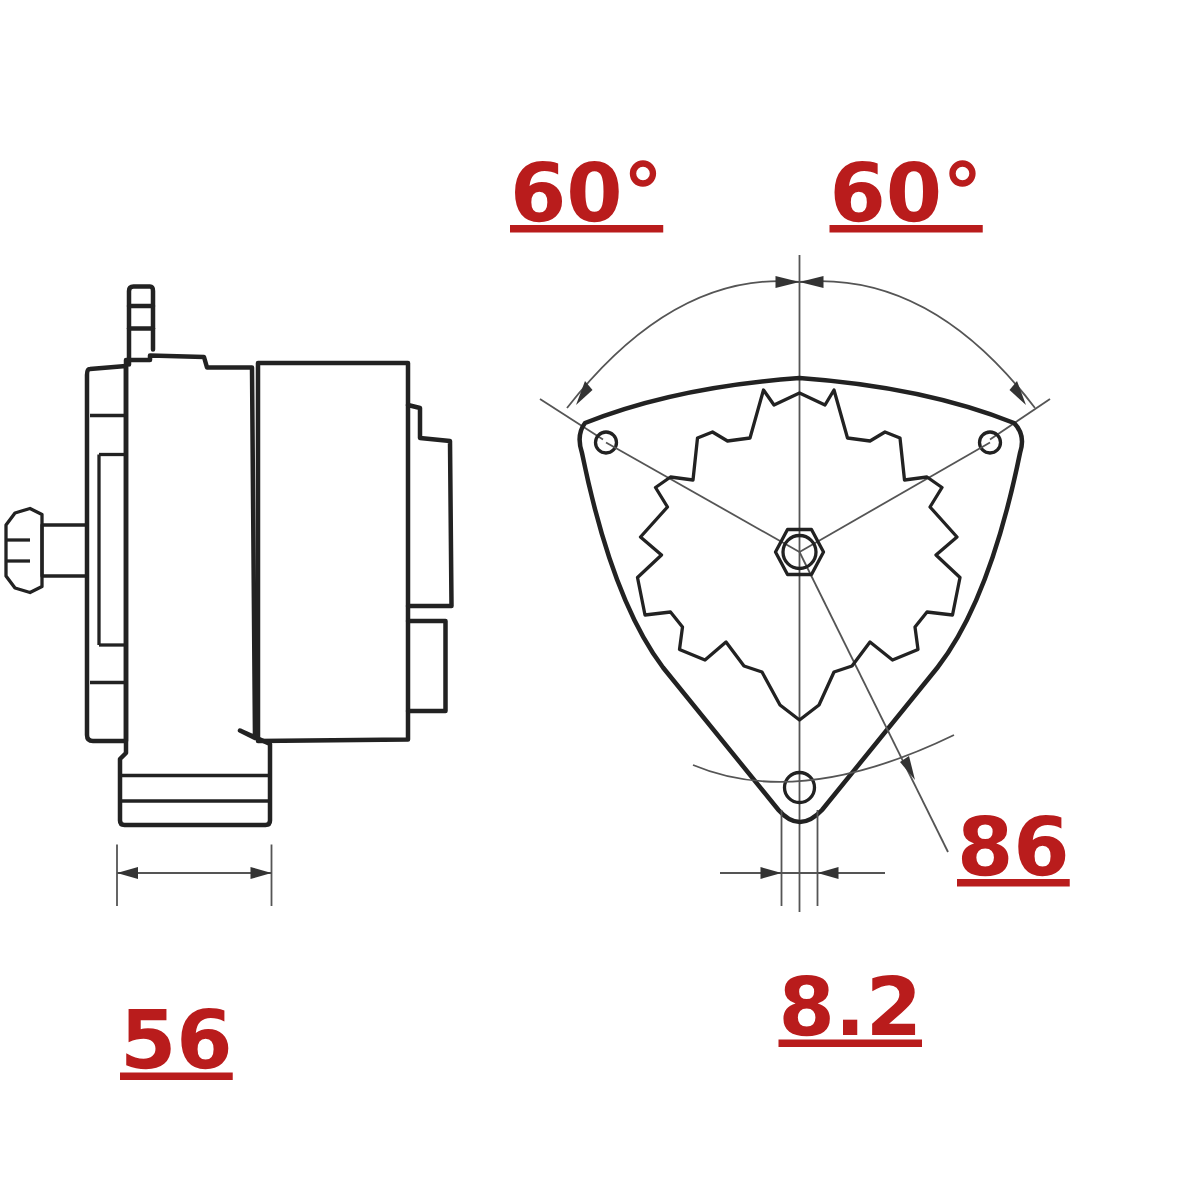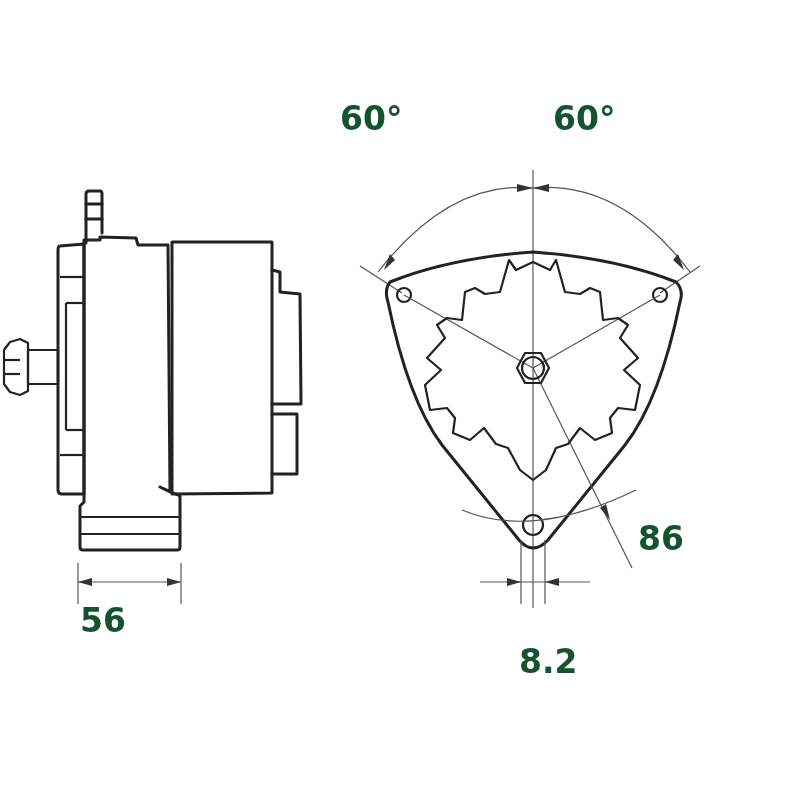--- a/index.html
+++ b/index.html
@@ -1,24 +1,24 @@
 <!DOCTYPE html>
 <html><head>
 <meta charset="utf-8">
 <style>
   html, body { margin:0; padding:0; background:#ffffff; }
   body { width:800px; height:800px; position:relative; overflow:hidden;
          font-family:"DejaVu Sans", sans-serif; }
   svg.drawing { position:absolute; left:0; top:0; width:800px; height:800px; }
   .lbl { position:absolute; font-family:"DejaVu Sans", sans-serif;
-         font-weight:bold; color:#14532d; font-size:33px; line-height:1; white-space:nowrap; }
+         font-weight:bold; color:#b91c1c; font-size:54px; line-height:1; white-space:nowrap;text-decoration:underline; }
   #angle-left  { left:340px; top:102px; }
   #angle-right { left:553px; top:102px; }
-  #dim-86      { left:638px; top:522px; }
-  #dim-56      { left:80px;  top:604px; }
+  #dim-86      { left:638px; top:538px; }
+  #dim-56      { left:80px;  top:667px; }
   #dim-82      { left:471px; top:645px;margin-left:48px; }
   .thick { stroke:#222; stroke-width:3; fill:none; stroke-linejoin:round; stroke-linecap:round; }
   .med   { stroke:#222; stroke-width:2.2; fill:none; stroke-linejoin:round; }
   .thin  { stroke:#555; stroke-width:1.2; fill:none; }
   .arrow { fill:#333; stroke:none; }
 </style>
 </head>
 <body>
 
 <svg class="drawing" viewBox="0 0 800 800">

